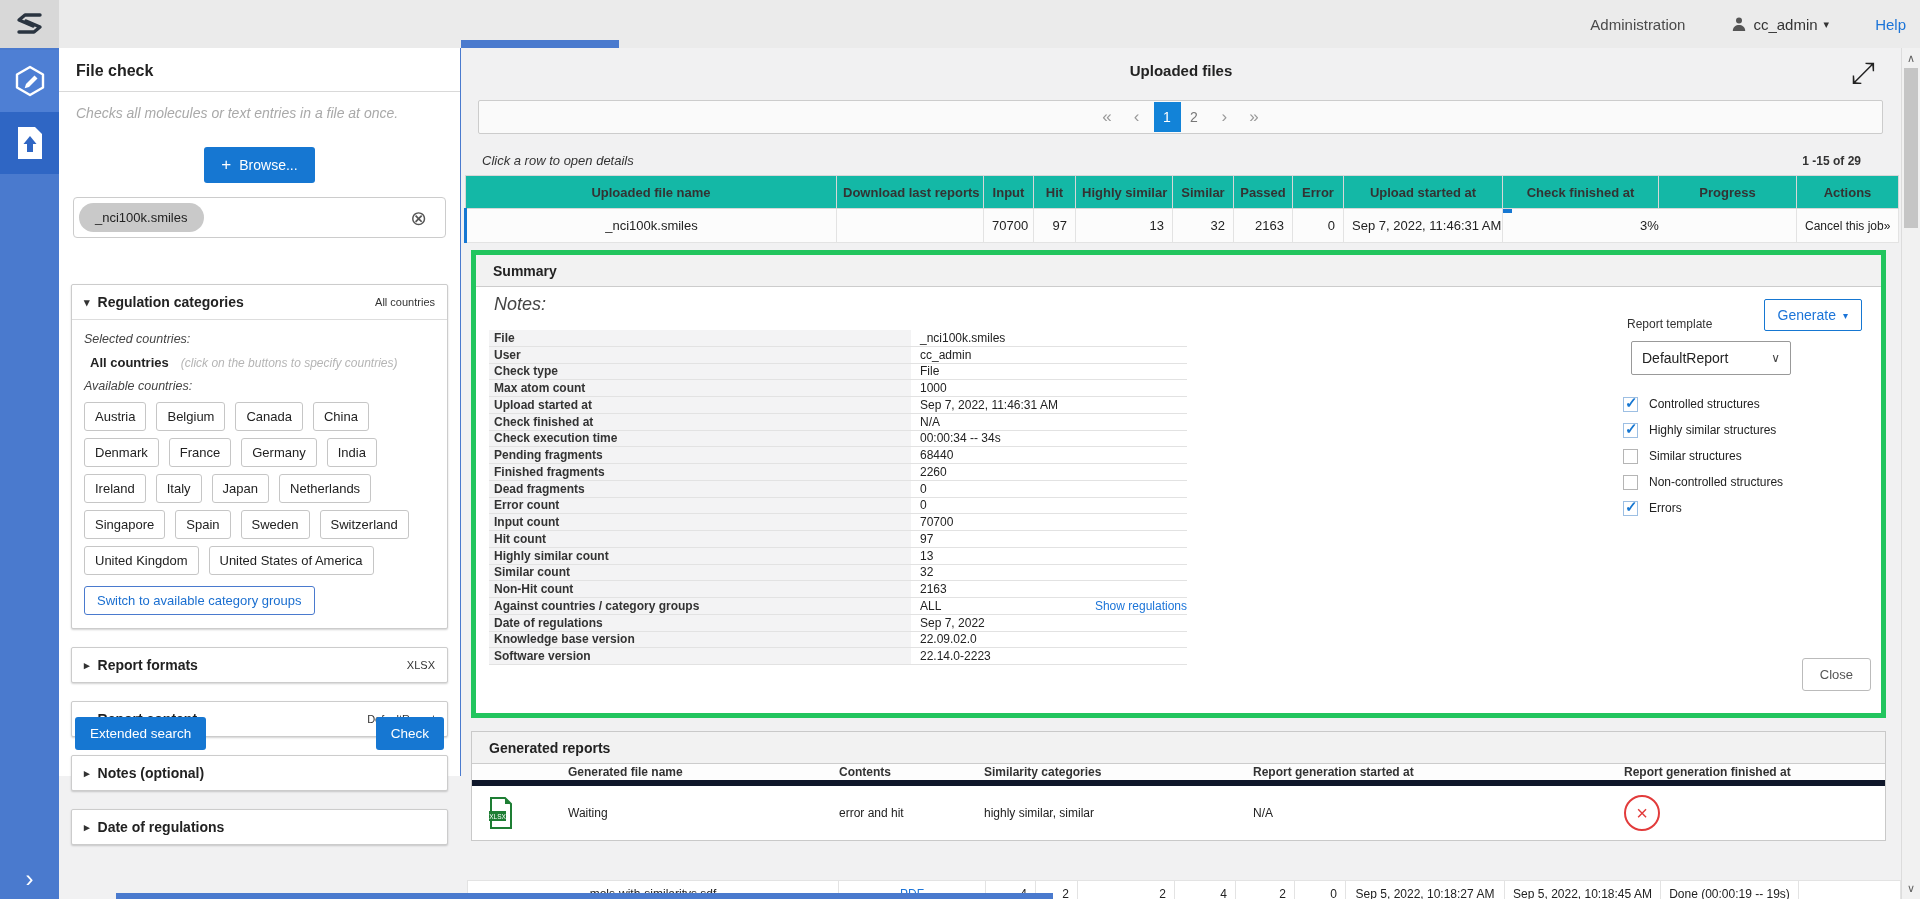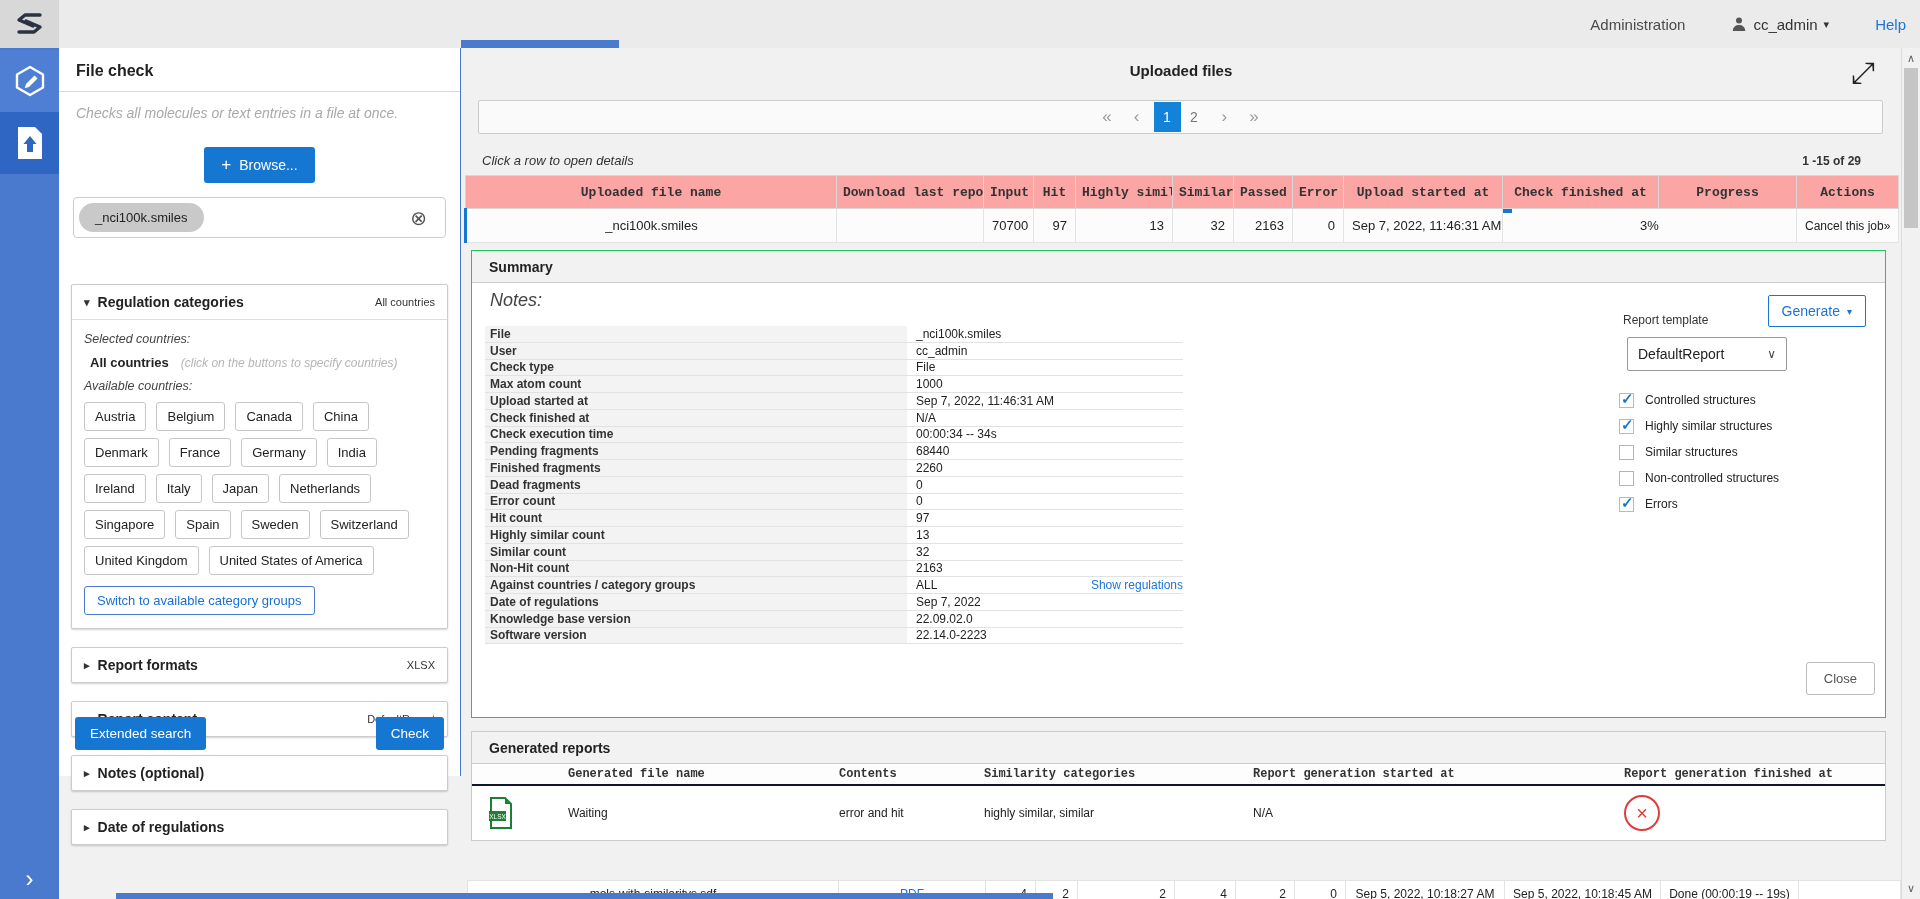--- a/index.html
+++ b/index.html
@@ -53,35 +53,35 @@
   .main-title { text-align:center; font-weight:bold; font-size:15px; color:#222; margin-top:14px; }
   .expand-icon { position:absolute; right:26px; top:10px; font-size:30px; color:#222; cursor:pointer; line-height:1; }
   .pager-bar { margin:21px 18px 0 17px; height:34px; background:#fafafa; border:1px solid #ccc; border-radius:2px; display:flex; align-items:center; justify-content:center; gap:6px; }
   .pg-nav { color:#999; font-size:17px; padding:0 8px; background:none; border:none; cursor:pointer; font-family:inherit; }
   .page-btn { min-width:27px; height:30px; font-size:14px; color:#777; background:none; border:none; cursor:pointer; font-family:inherit; }
   .page-btn.active { background:#1283d8; color:#fff; }
   .table-meta { display:flex; align-items:center; margin:19px 40px 0 21px; }
   .meta-hint { font-size:13px; font-style:italic; color:#333; }
   .meta-range { margin-left:auto; font-size:12px; font-weight:bold; color:#333; }
   table.files { width:1433px; margin:7px 0 0 3px; border-collapse:collapse; table-layout:fixed; border:1px solid #c9c9c9; }
-  .files th { background:#fca5a5; border:1px solid #d7d7d7; font-size:13px; font-weight:bold; color:#333; height:33px; padding:0 6px; overflow:hidden; white-space:nowrap;font-family:Liberation Mono, monospace; }
+  .files th { background:#14b8a6; border:1px solid #d7d7d7; font-size:13px; font-weight:bold; color:#333; height:33px; padding:0 6px; overflow:hidden; white-space:nowrap; }
   .files td { border:1px solid #e3e3e3; font-size:13px; color:#222; height:34px; padding:0 8px; background:#fcfcfc; text-align:center; overflow:hidden; white-space:nowrap; }
   .files td.num { text-align:right; }
   .files tr.row-active td:first-child { border-left:3px solid #1677d2; }
   .files td.progress-cell { position:relative; }
   .progress-mini { position:absolute; left:0; top:0; height:4px; width:9px; background:#1677d2; }
   .files td.action-cell { font-size:12px; cursor:pointer; }
   col.w1{width:371px} col.w2{width:147px} col.w3{width:50px} col.w4{width:42px}
   col.w5{width:97px} col.w6{width:61px} col.w7{width:59px} col.w8{width:51px}
   col.w9{width:159px} col.w10{width:156px} col.w11{width:138px} col.w12{width:102px}
   table.files.bottom { position:absolute; left:3px; top:825px; }
   .files.bottom td { background:#fff; font-size:12px; height:26px; }
   .link-blue { color:#1b74d8; cursor:pointer; text-decoration:none; }
   
-  .summary-panel { position:relative; margin:7px 15px 0 10px; height:468px; background:#fff; border:1px solid #22c55e; }
+  .summary-panel { position:relative; margin:7px 15px 0 10px; height:468px; background:#fff; border:5px solid #22c55e; }
   .panel-strip { height:32px; background:#f2f2f2; border-bottom:1px solid #ccc; display:flex; align-items:center; padding:0 17px; font-size:14px; font-weight:bold; color:#222; }
   .notes-label { position:absolute; left:18px; top:39px; font-size:18px; font-style:italic; color:#444; }
   .kv-table { position:absolute; left:13px; top:75px; width:698px; }
   .kv-row { display:flex; align-items:center; height:16.75px; border-bottom:1px solid #e2e2e2; position:relative; }
   .kv-key { width:422px; height:100%; background:#f3f3f4; font-weight:bold; font-size:12px; color:#333; padding-left:5px; display:flex; align-items:center; }
   .kv-val { font-size:12px; color:#222; padding-left:9px; white-space:nowrap; }
   .kv-link { position:absolute; right:0; font-size:12px; color:#1b74d8; cursor:pointer; text-decoration:none; }
   .generate-btn { position:absolute; right:19px; top:44px; border:1px solid #1677d2; color:#1b74d8; background:#fff; font-size:14px; padding:7px 13px; border-radius:2px; cursor:pointer; font-family:inherit; display:flex; gap:7px; align-items:center; }
   .generate-btn .caret { font-size:10px; }
   .rt-label { position:absolute; left:1151px; top:62px; font-size:12px; color:#333; }
@@ -90,21 +90,21 @@
   .cb-col { position:absolute; left:1147px; top:136px; }
   .cb-row { display:flex; align-items:center; height:26px; cursor:pointer; }
   .cb-box { width:15px; height:15px; border:1px solid #b5b5b5; background:#fff; margin-right:11px; position:relative; flex:none; }
   .cb-box.checked { border-color:#9dbfe3; }
   .cb-box.checked::after { content:"✓"; position:absolute; left:1px; top:-4px; color:#1677d2; font-size:15px; font-weight:bold; }
   .cb-label { font-size:12px; color:#222; }
   .close-btn { position:absolute; right:10px; bottom:22px; border:1px solid #bbb; background:#fff; color:#555; font-size:13px; padding:8px 17px; border-radius:3px; cursor:pointer; font-family:inherit; }
   
   .gen-panel { margin:13px 15px 0 10px; background:#fff; border:1px solid #c9c9c9; }
   .gen-grid { display:grid; grid-template-columns:96px 271px 145px 269px 371px 1fr; align-items:center; }
-  .gen-header { height:22px; border-bottom:2px solid #0f172a; background:#fdfdfd; font-size:12px; font-weight:bold; color:#333;font-family:Liberation Mono, monospace; }
+  .gen-header { height:22px; border-bottom:6px solid #0f172a; background:#fdfdfd; font-size:12px; font-weight:bold; color:#333; }
   .gen-row { height:54px; font-size:12px; color:#222; }
   .fail-circle { width:36px; height:36px; border:2px solid #e23b3b; border-radius:50%; color:#e23b3b; font-size:20px; display:flex; align-items:center; justify-content:center; }
   
   .vscroll { position:absolute; right:0; top:48px; width:19px; height:851px; background:#f1f1f1; border-left:1px solid #dcdcdc; }
   .vs-arrow { position:absolute; left:0; width:18px; text-align:center; color:#606060; font-size:11px; cursor:pointer; }
   .vs-up { top:4px; } .vs-down { bottom:4px; }
   .vs-thumb { position:absolute; left:2px; top:20px; width:14px; height:160px; background:#c5c5c5; cursor:pointer; }
   .hscroll-thumb { position:absolute; left:116px; bottom:0; width:937px; height:6px; background:#4a7ace; z-index:60; cursor:pointer; }
   svg { display:block; }
 </style>
@@ -366,20 +366,25 @@
           <span class="kv-val">0</span>
           <a class="kv-link"></a>
         </div>
 
         <div class="kv-row">
           <span class="kv-key">Error count</span>
           <span class="kv-val">0</span>
           <a class="kv-link"></a>
         </div>
 
+        <div class="kv-row">
+          <span class="kv-key">Input count</span>
+          <span class="kv-val">70700</span>
+          <a class="kv-link"></a>
+        </div>
 
         <div class="kv-row">
           <span class="kv-key">Hit count</span>
           <span class="kv-val">97</span>
           <a class="kv-link"></a>
         </div>
 
         <div class="kv-row">
           <span class="kv-key">Highly similar count</span>
           <span class="kv-val">13</span>

